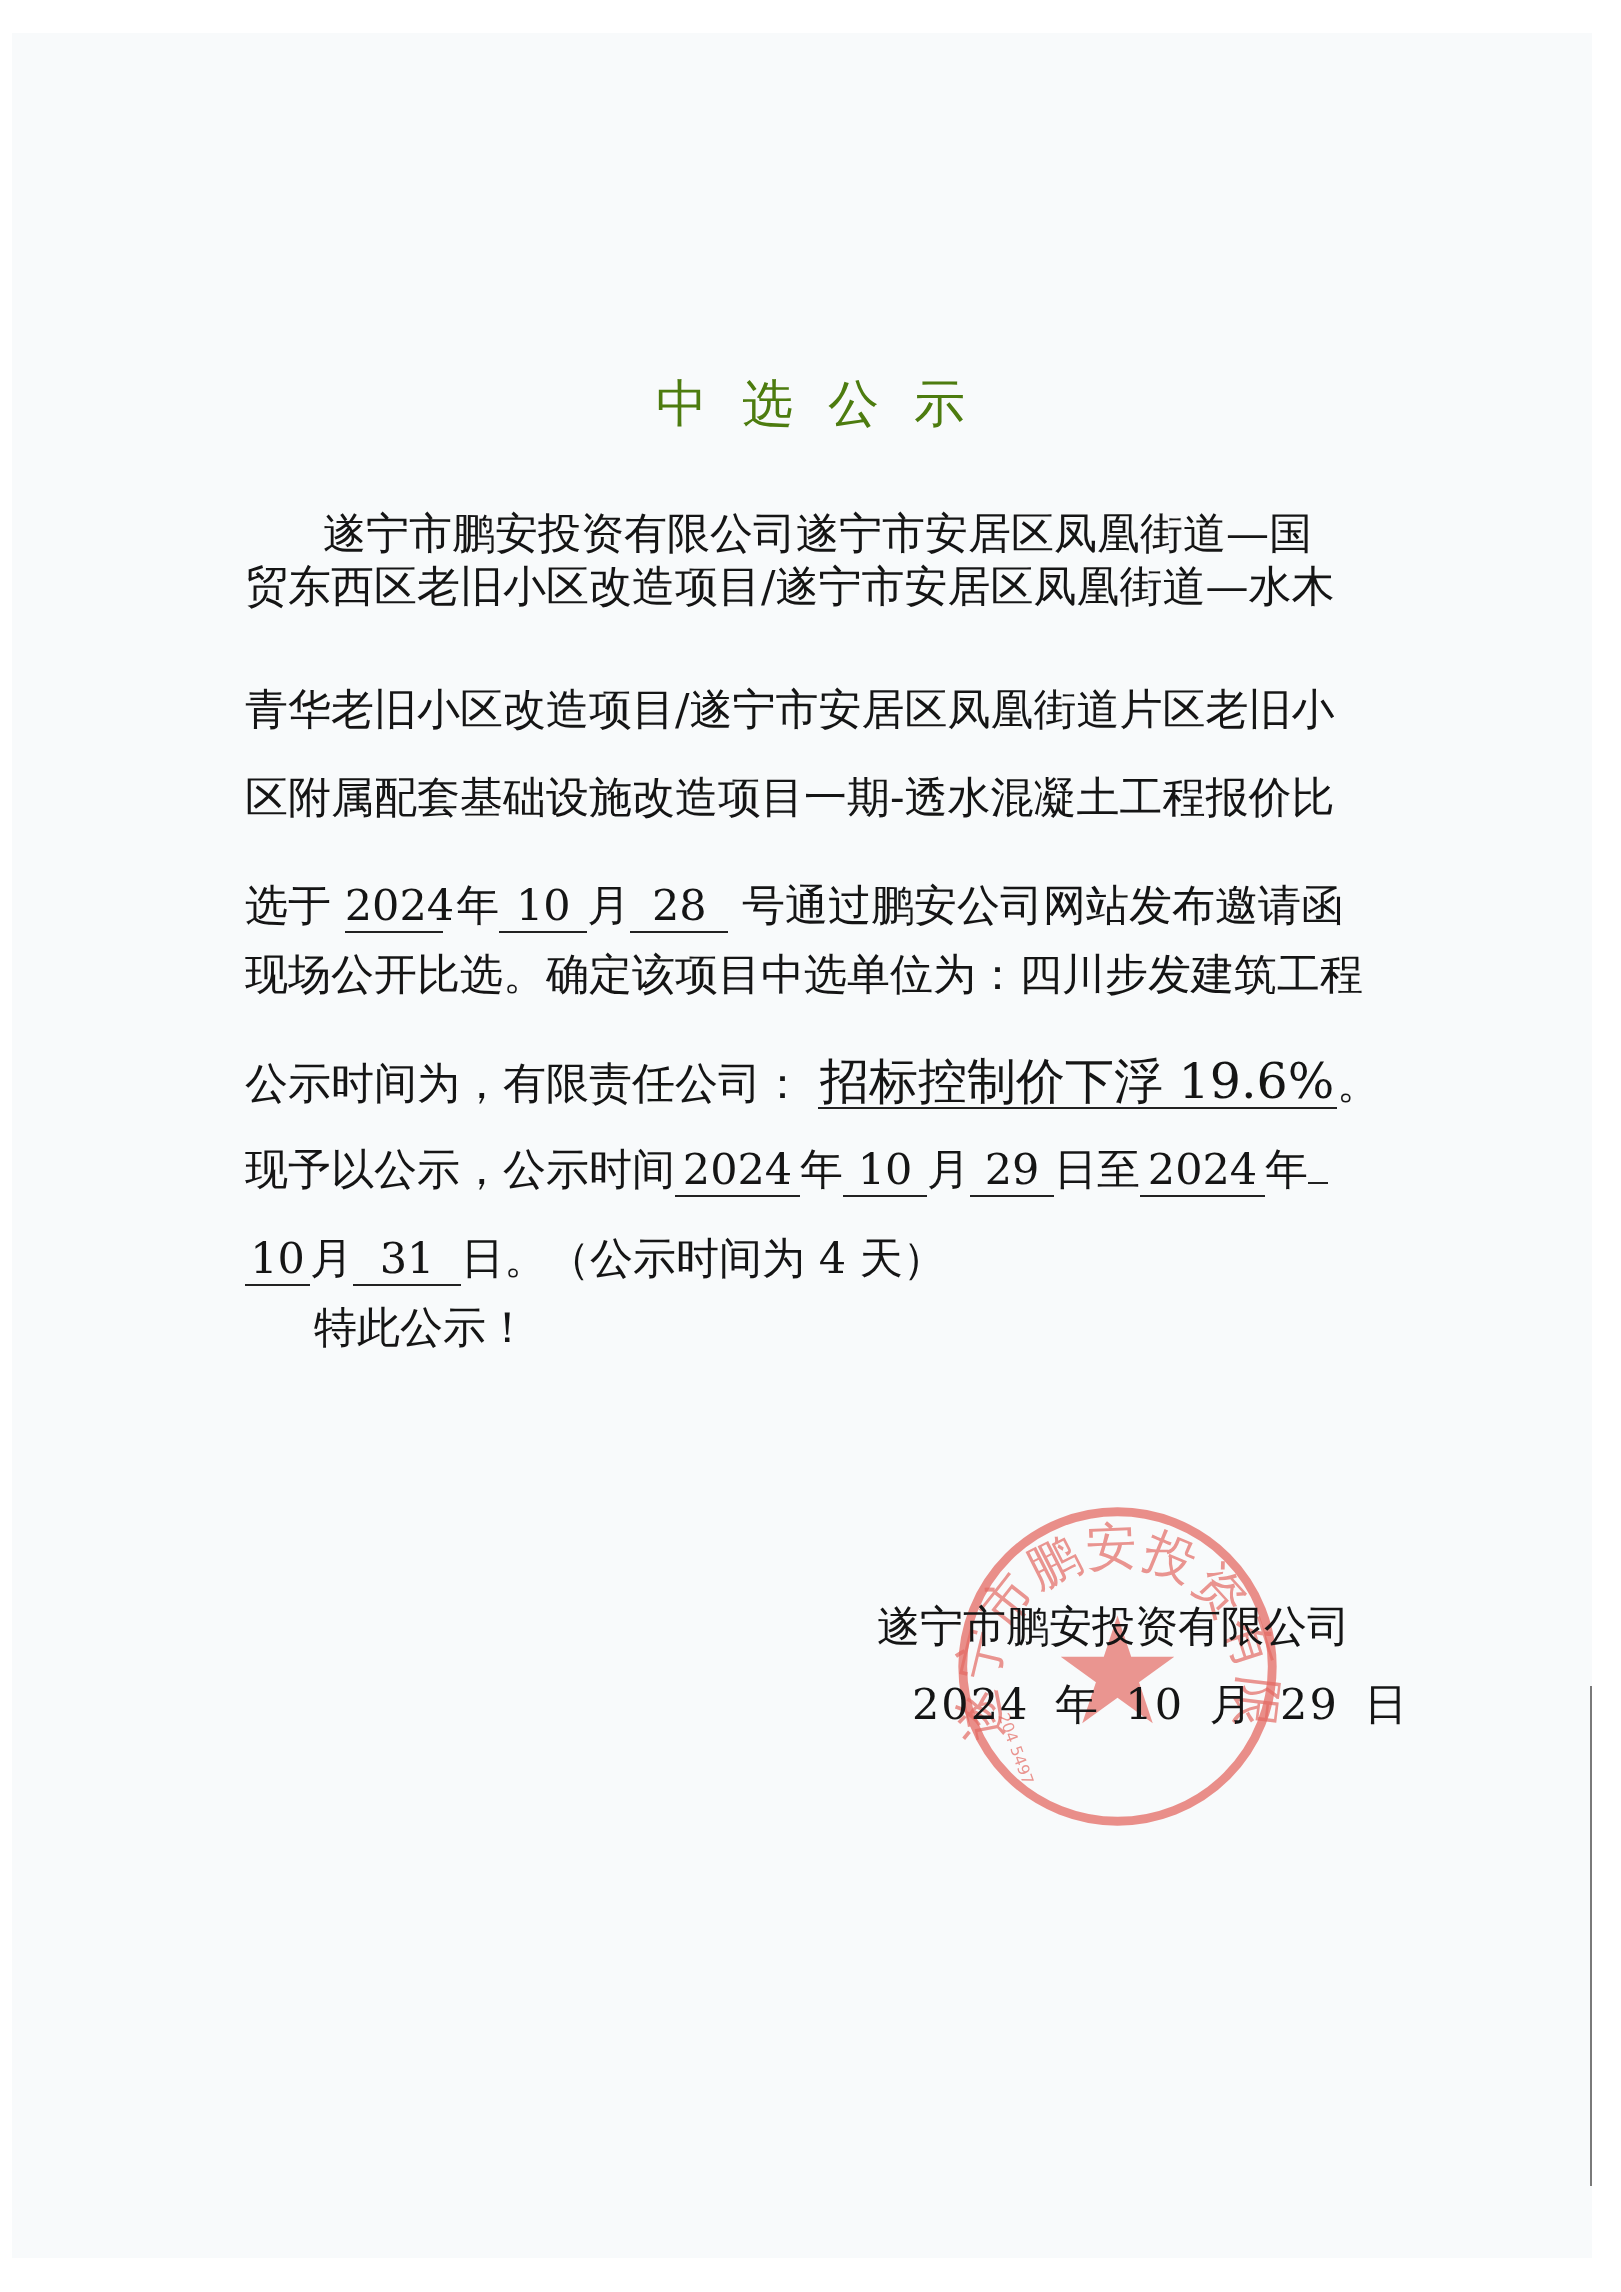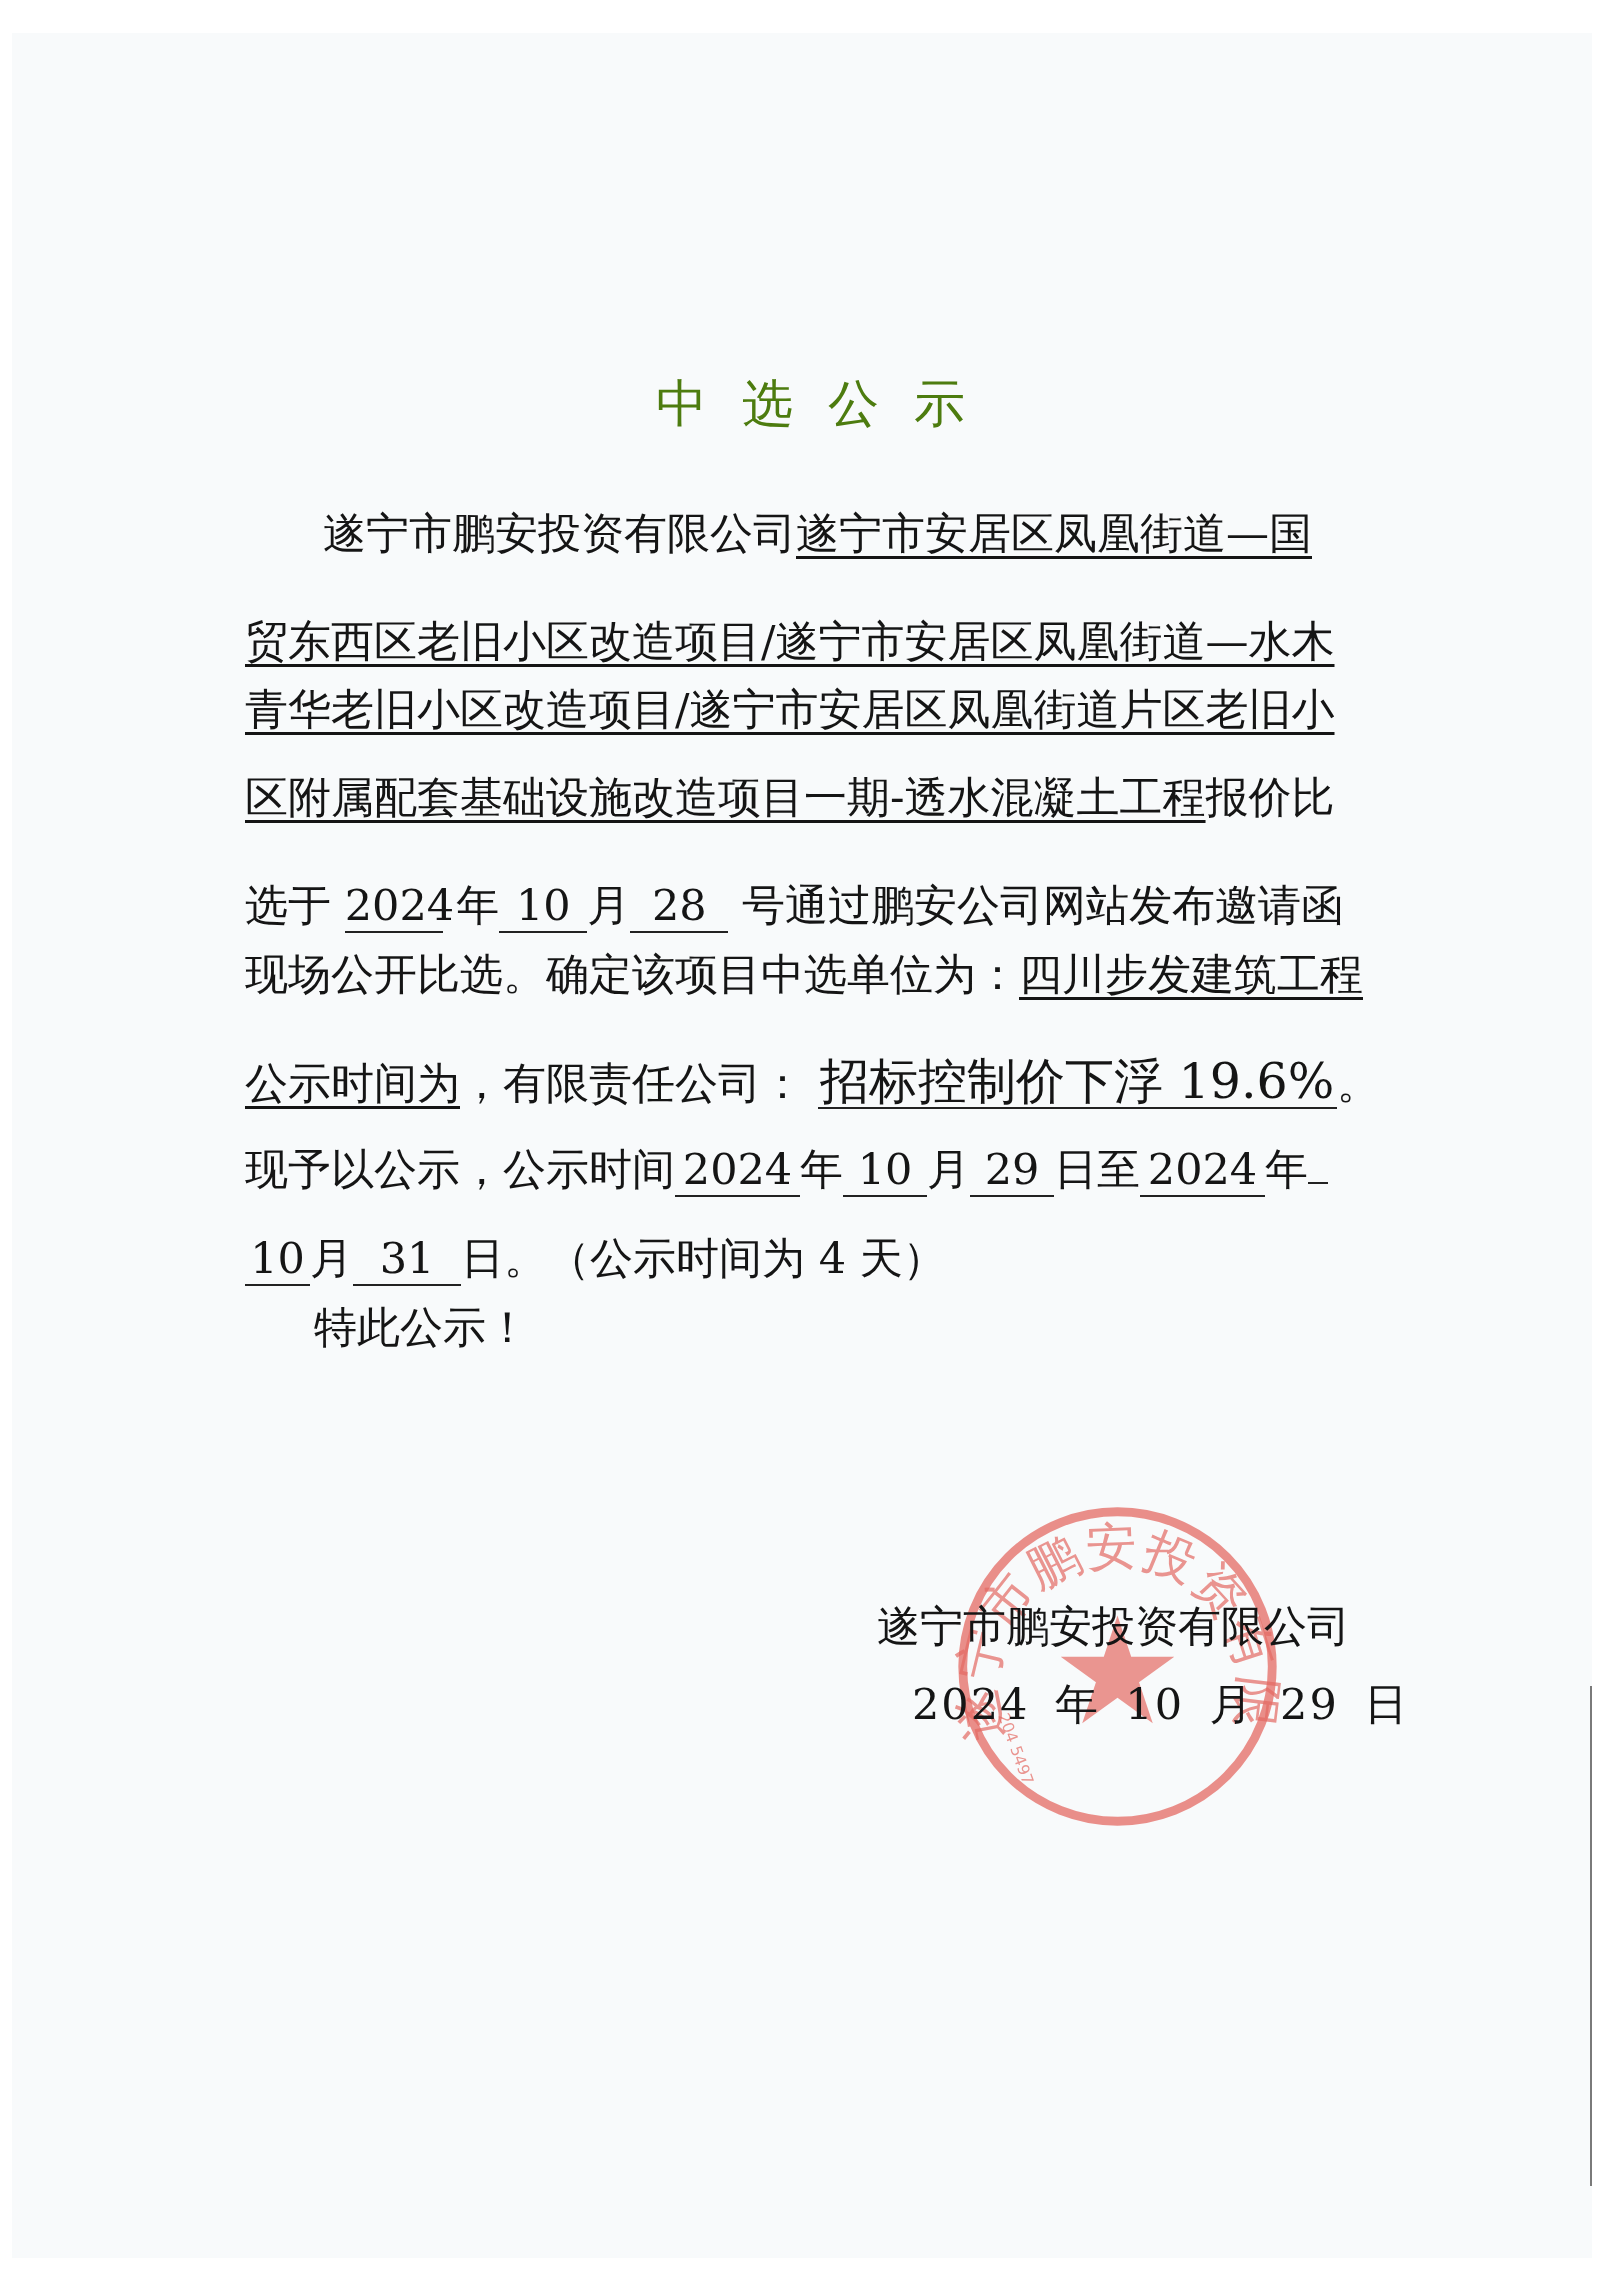--- a/index.html
+++ b/index.html
@@ -19,40 +19,40 @@
   }
   .title {
     position: absolute; top: 370px; left: 0; width: 1621px; text-align: center;
     font-family: "DejaVu Sans", "Liberation Sans", sans-serif;
     font-size: 51px; letter-spacing: 35px; text-indent: 35px; color: #4d7c0f;
   }
   .line {
     position: absolute; left: 245px; white-space: nowrap;
     font-size: 43px; line-height: 59px; color: #151515;
   }
-  .u { text-decoration: underline; text-decoration-thickness: 2.9px; text-underline-offset: 7.8px; text-align: right; }
+  .u { text-decoration-thickness: 2.9px; text-underline-offset: 7.8px; text-align: right; }
   .blank { display: inline-block; border-bottom: 2.9px solid #222; text-align: center; line-height: 51px; margin-top: 23px; }
   .sig { position: absolute; font-size: 43px; color: #151515; white-space: nowrap; }
   .stamp {
     position: absolute; left: 951px; top: 1500px; width: 333px; height: 333px;
   }
 </style>
 </head>
 <body>
 
 <div class="page"></div>
 <div class="edge-line"></div>
 
 <div class="title">中选公示</div>
 
 <div class="line" style="top:504px; left:323px;">
   <span>遂宁市鹏安投资有限公司</span><span class="u">遂宁市安居区凤凰街道—国</span>
 </div>
 
-<div class="line" style="top:612px;">
+<div class="line" style="top:557px;">
   <span class="u">贸东西区老旧小区改造项目/遂宁市安居区凤凰街道—水木</span>
 </div>
 
 <div class="line" style="top:680px;">
   <span class="u">青华老旧小区改造项目/遂宁市安居区凤凰街道片区老旧小</span>
 </div>
 
 <div class="line" style="top:768px;">
   <span class="u">区附属配套基础设施改造项目一期-透水混凝土工程</span><span>报价比</span>
 </div>

